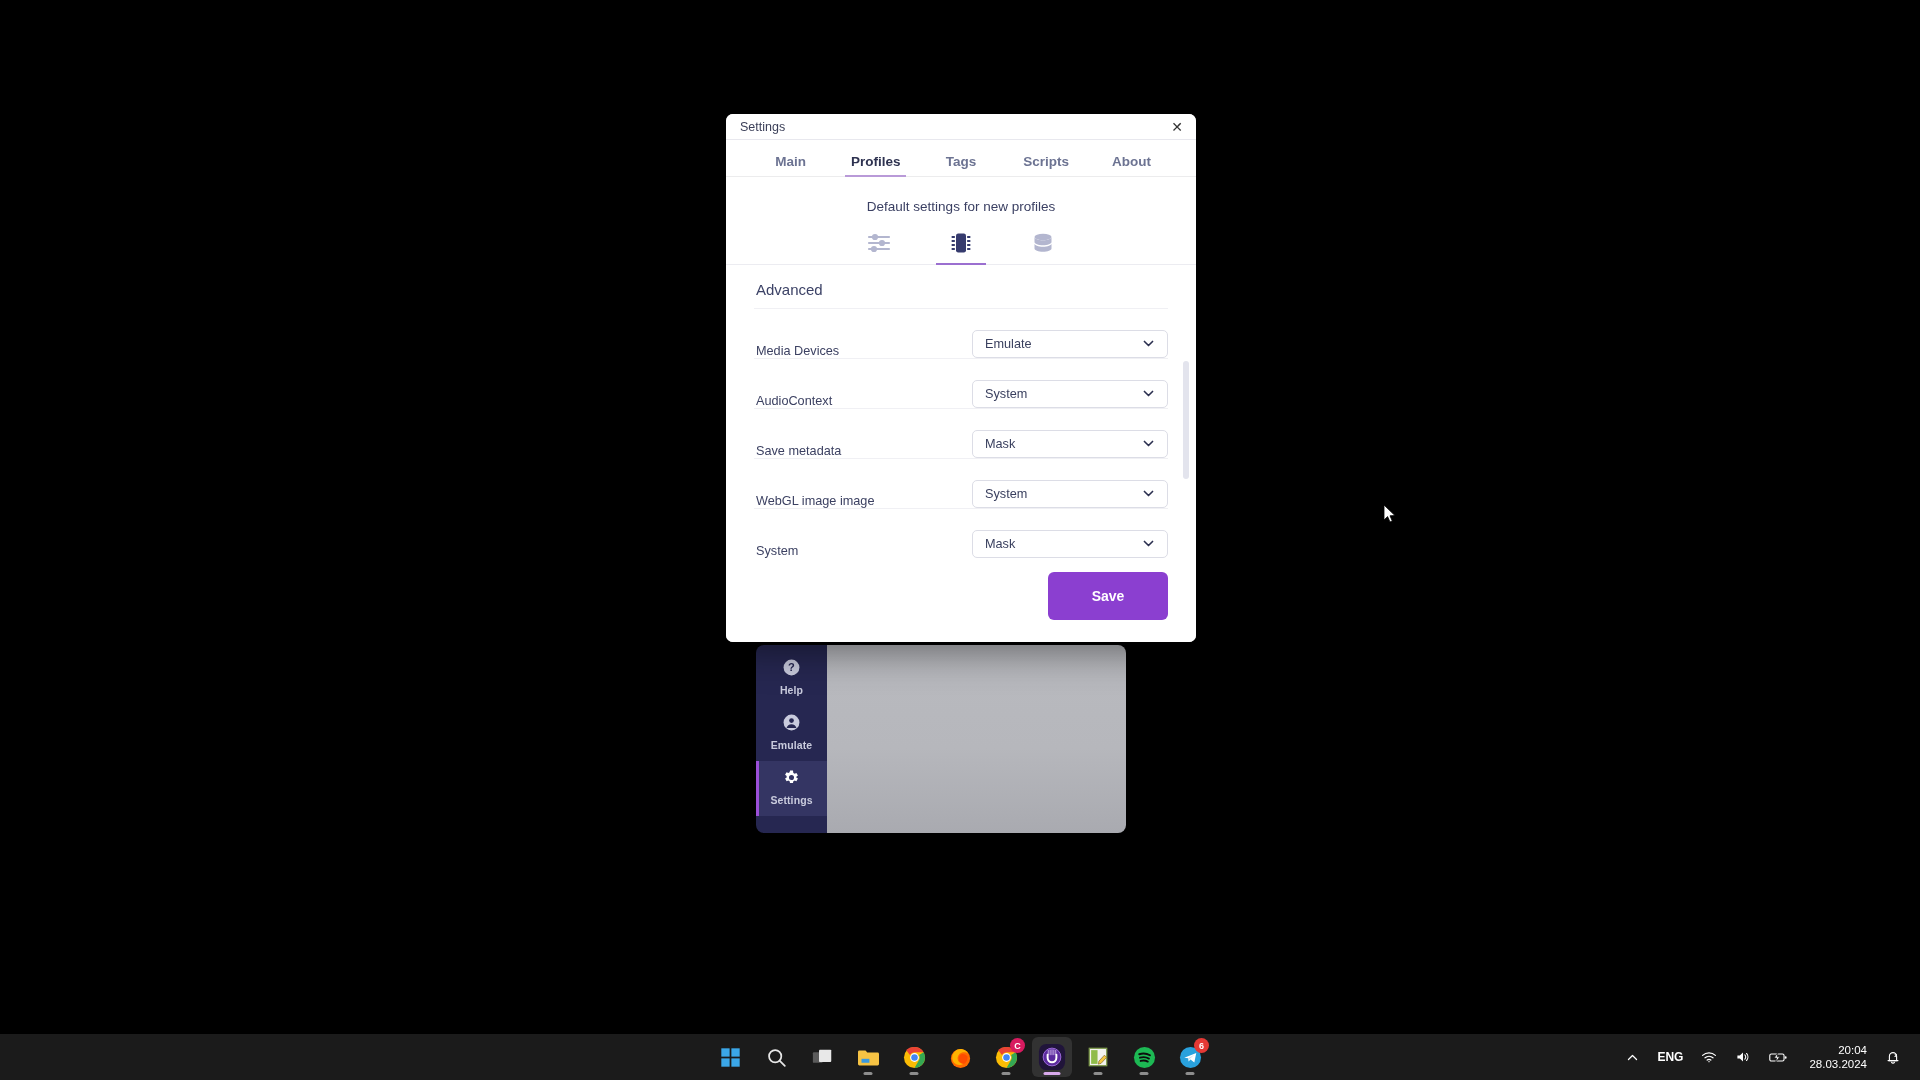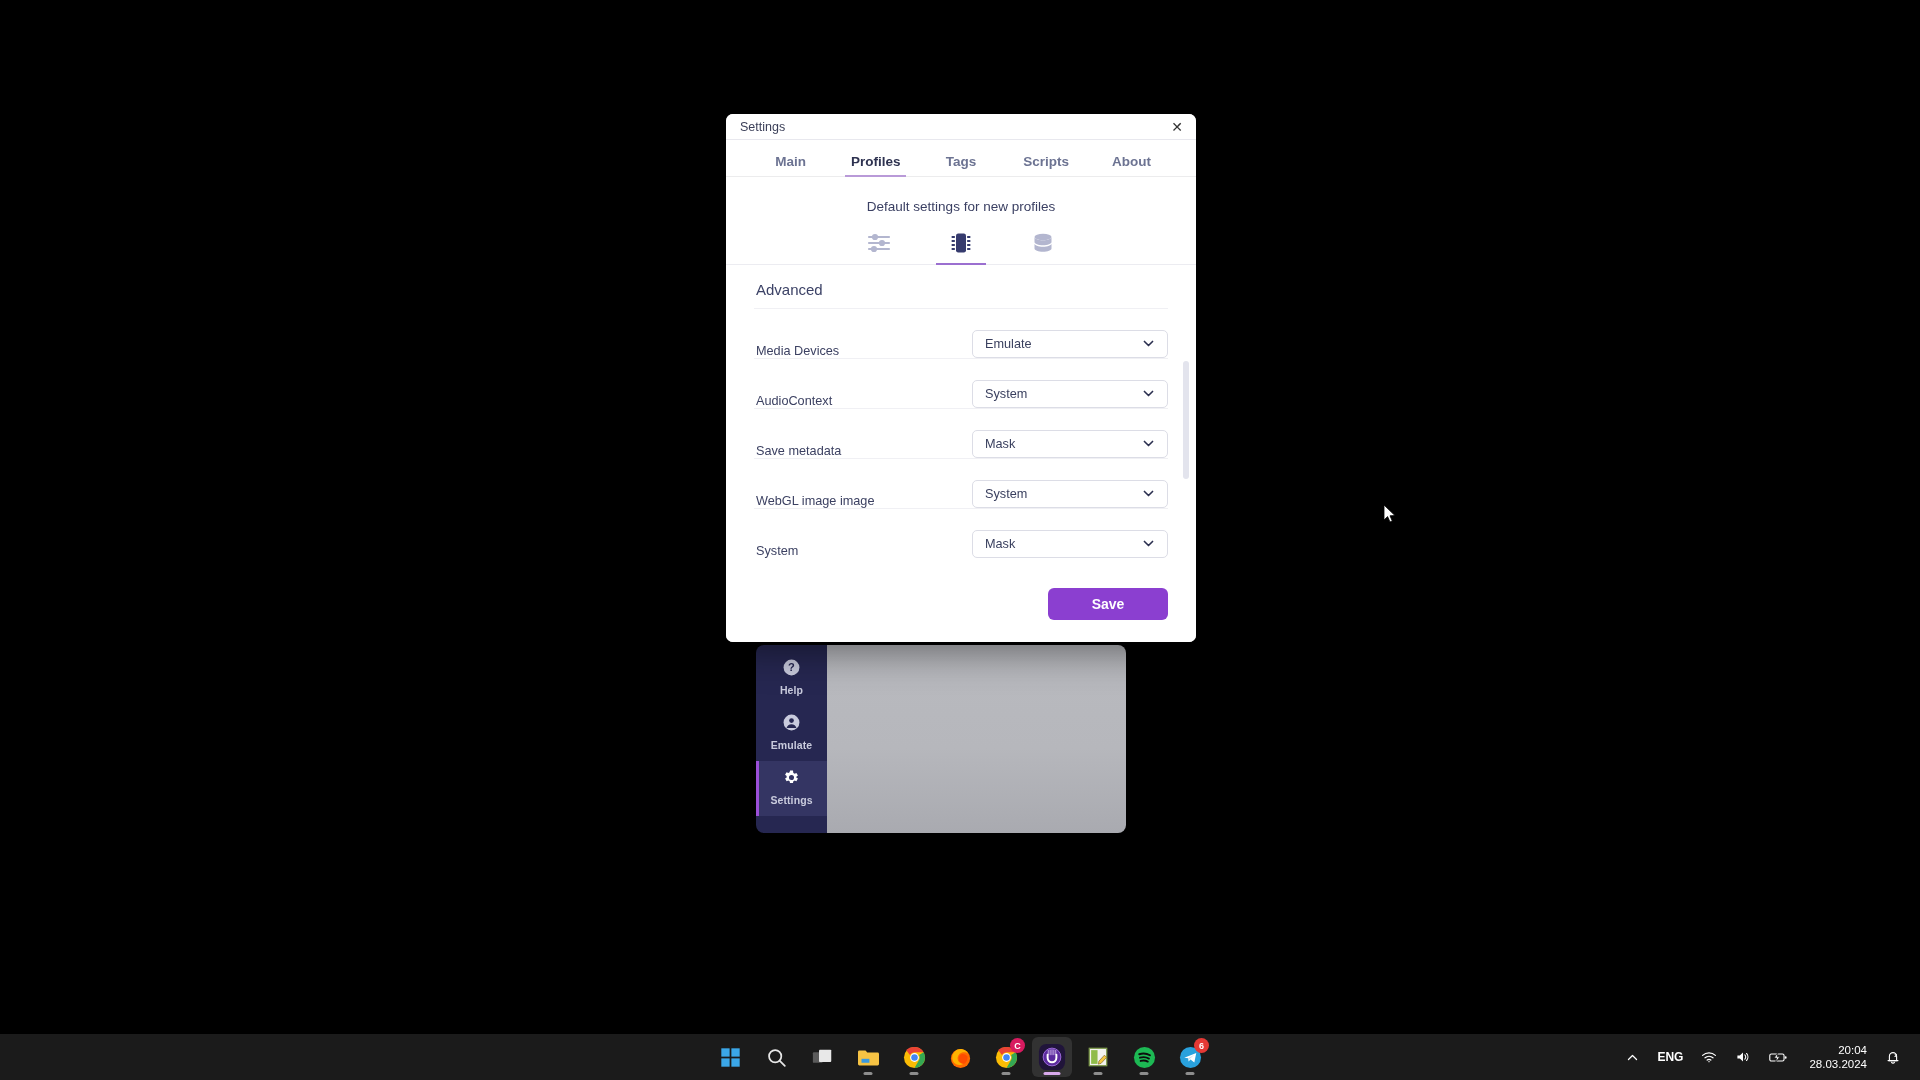--- a/index.html
+++ b/index.html
@@ -196,21 +196,21 @@
 
   
   #dlg-footer {
     flex: 0 0 auto;
     padding: 10px 28px 22px 28px;
     display: flex;
     justify-content: flex-end;
     background: #fff;
   }
   #save-btn {
-    width: 120px; height: 32px;
+    width: 120px; height: 48px;
     background: #8b3fd0;
     color: #fff;
     border: none;
     border-radius: 6px;
     font-size: 14px;
     font-weight: bold;
     font-family: "Liberation Sans", sans-serif;
     cursor: pointer;
   }
 

